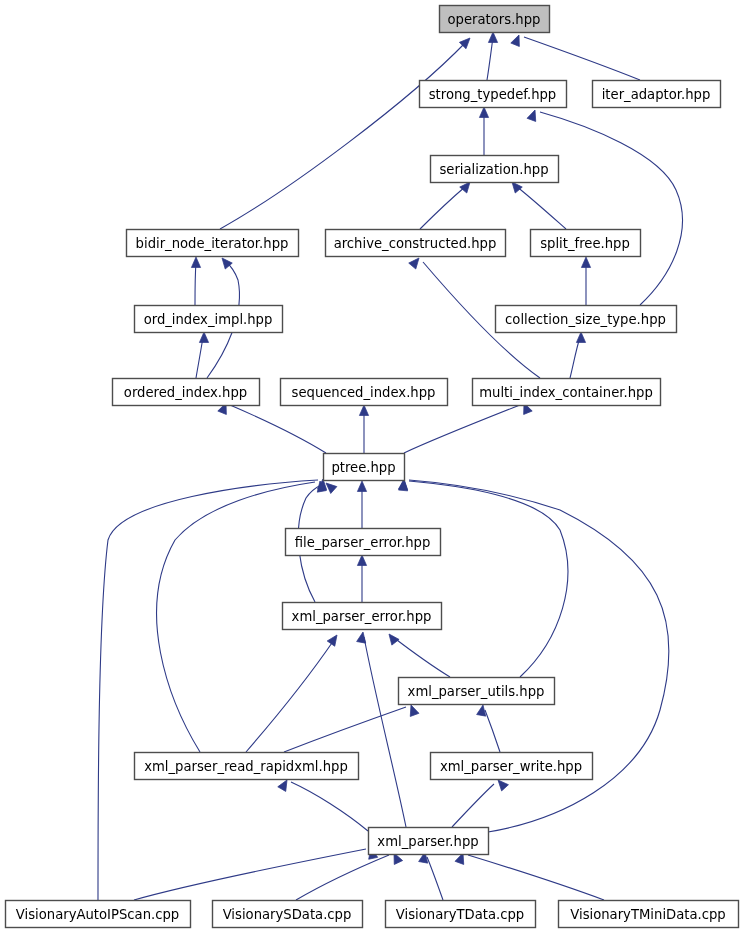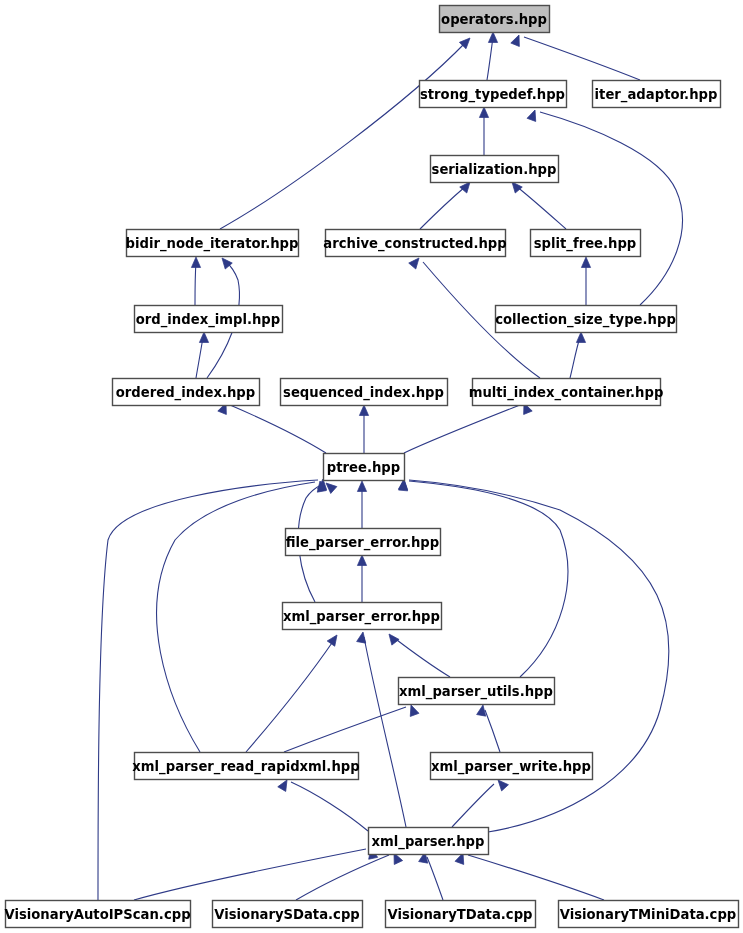--- a/index.html
+++ b/index.html
@@ -11,21 +11,20 @@
     width: 743px;
     height: 933px;
     font-family: "DejaVu Sans", "Liberation Sans", sans-serif;
     overflow: hidden;
   }
   #graph-root {
     position: relative;
     width: 743px;
     height: 933px;
     background: #ffffff;
-    font-weight: bold;
   }
   svg#graph-svg {
     position: absolute;
     left: 0;
     top: 0;
     width: 743px;
     height: 933px;
   }
   .edge-path {
     fill: none;

